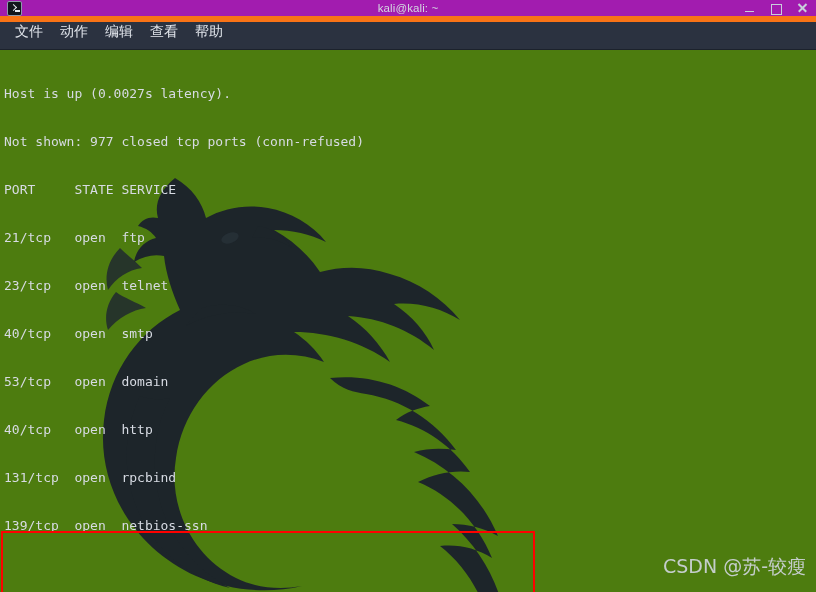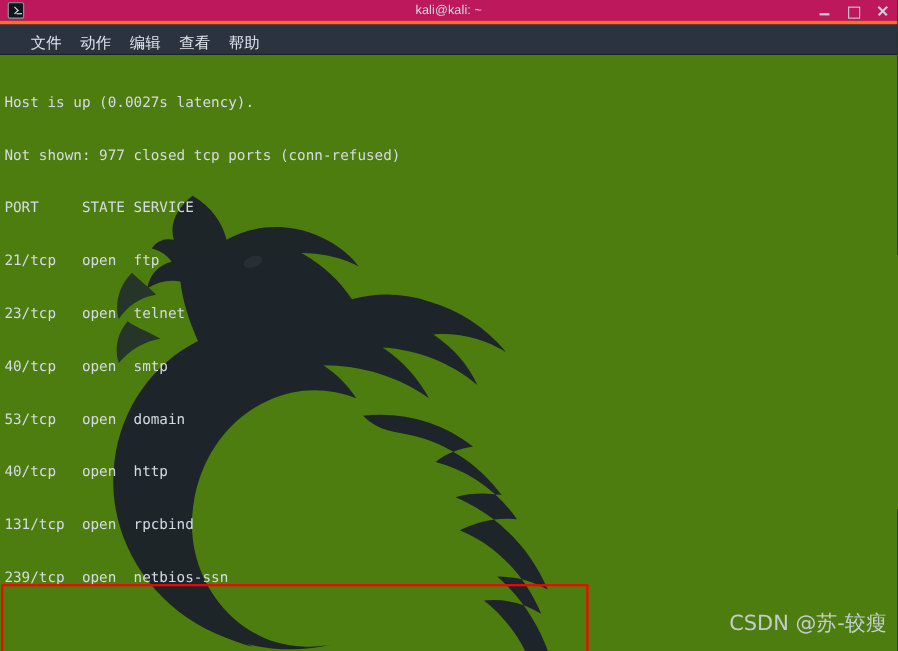--- a/index.html
+++ b/index.html
@@ -19,22 +19,22 @@
     height: 592px;
     background: #222a36;
     overflow: hidden;
   }
 
   
   #titlebar {
     position: relative;
     height: 22px;
     width: 100%;
-    background: #be185d;
-    border-bottom: 3px solid #f97316;
+    background: #a21caf;
+    border-bottom: 6px solid #f97316;
     display: flex;
     align-items: center;
     flex: 0 0 22px;
   }
   #app-icon {
     width: 15px;
     height: 15px;
     margin-left: 7px;
     background: #11151c;
     border: 1px solid #8e99ab;
@@ -103,22 +103,22 @@
   }
   #btn-close::before { transform: rotate(45deg); }
   #btn-close::after  { transform: rotate(-45deg); }
 
   
   #menubar {
     height: 28px;
     width: 100%;
     background: #2b3240;
     display: flex;
-    align-items: flex-end;
-    padding-left: 21px;
+    align-items: flex-start;
+    padding-left: 8px;
     gap: 3px;
     border-bottom: 1px solid #1c222c;
     flex: 0 0 28px;
   }
   .menu-item {
     font-size: 14px;
     color: #e2e6ec;
     padding: 2px 7px;
     border-radius: 2px;
     cursor: default;
@@ -248,21 +248,21 @@
     <div id="console">
       <div class="line">Host is up (0.0027s latency).</div>
       <div class="line">Not shown: 977 closed tcp ports (conn-refused)</div>
       <div class="line">PORT     STATE SERVICE</div>
       <div class="line">21/tcp   open  ftp</div>
       <div class="line">23/tcp   open  telnet</div>
       <div class="line">40/tcp   open  smtp</div>
       <div class="line">53/tcp   open  domain</div>
       <div class="line">40/tcp   open  http</div>
       <div class="line">131/tcp  open  rpcbind</div>
-      <div class="line">239/tcp  open  netbios-ssn</div>
+      <div class="line">139/tcp  open  netbios-ssn</div>
       
       
       
       
       
       
       
       
       
       

